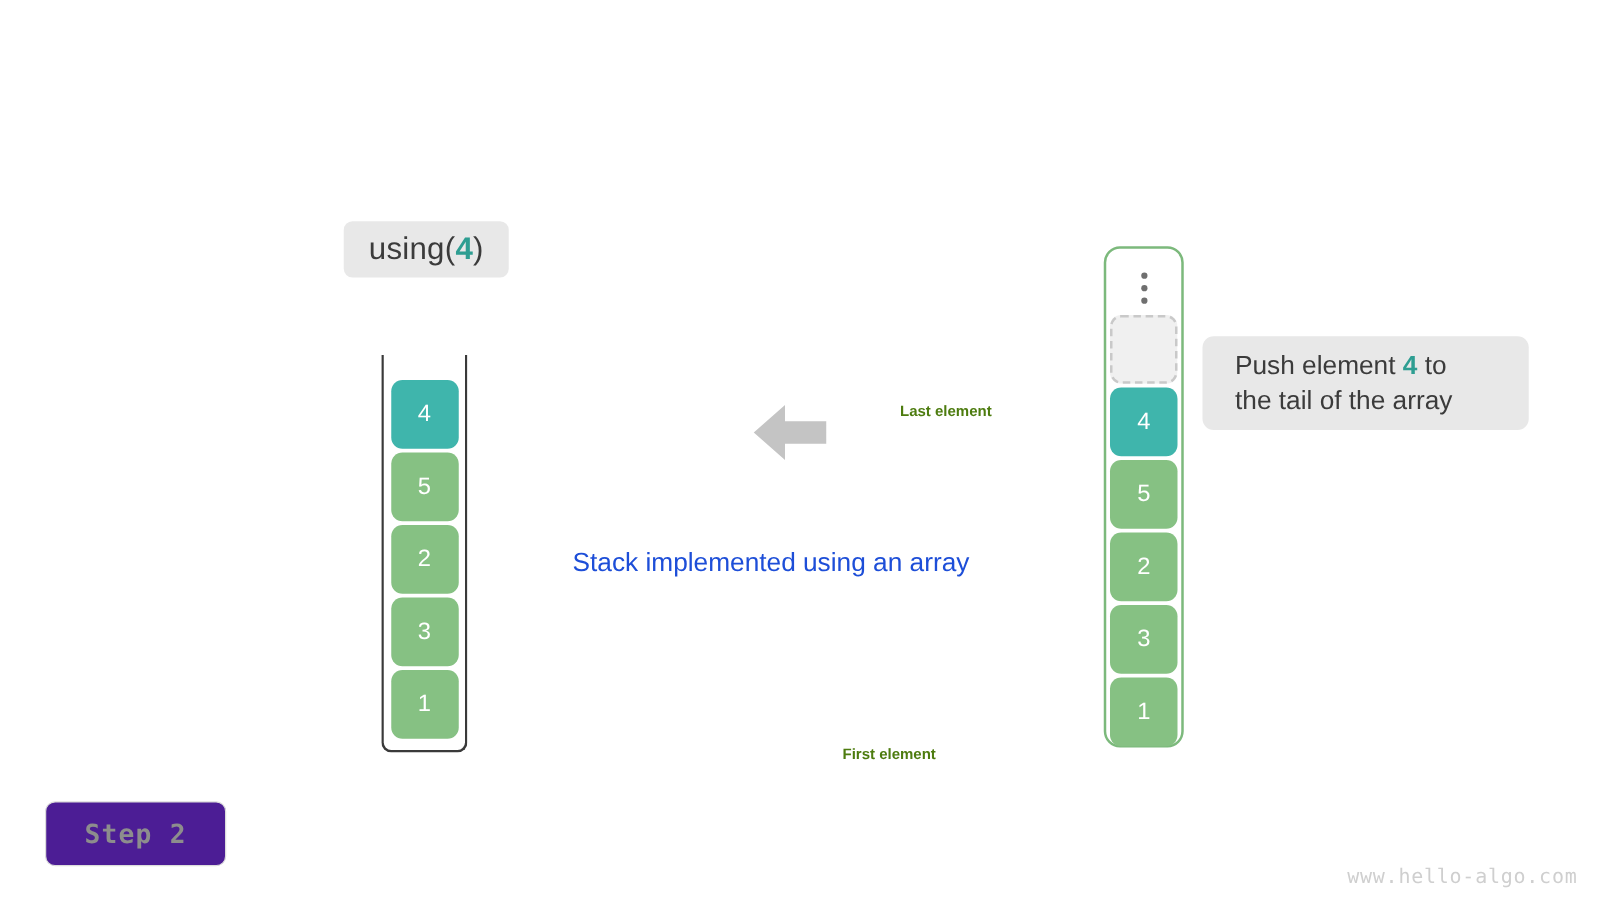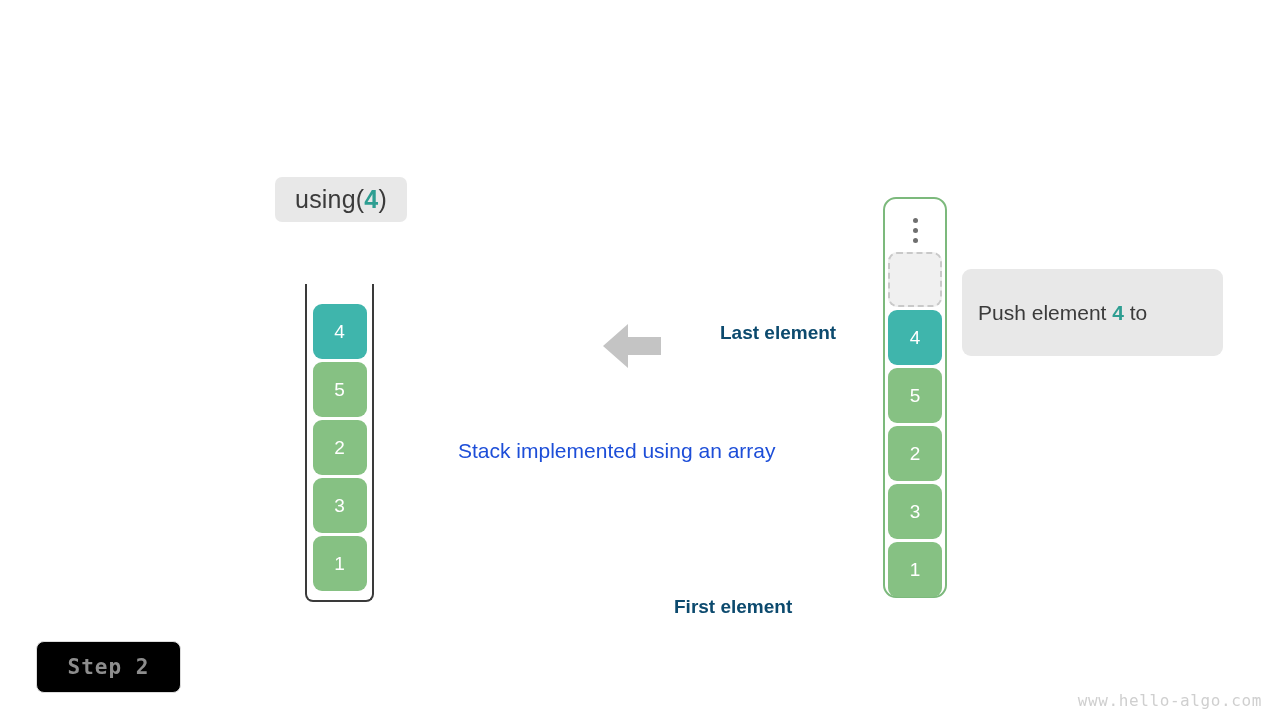--- a/index.html
+++ b/index.html
@@ -38,23 +38,23 @@
   }
   #push-label .accent {
     color: #2e9e92;
     font-weight: 700;
   }
 
   #callout-box {
     left: 962px;
     top: 269px;
     width: 261px;
-    height: 87px;
+    height: 75px;
     border-radius: 9px;
-    padding: 0 28px 0 16px;
+    padding: 0 28px 0 26px;
     text-align: left;
     justify-content: flex-start;
   }
   #callout-text {
     font-size: 21px;
     line-height: 28px;
     color: #3b3b3b;
   }
   #callout-text .accent {
     color: #2e9e92;
@@ -135,23 +135,23 @@
     display: block;
     width: 5px;
     height: 5px;
     border-radius: 50%;
     background: #6f6f6f;
   }
 
   
   .bold-note {
     position: absolute;
-    font-size: 19px;
-    font-weight: 700;
-    color: #0c4a6e;
+    font-size: 12px;
+    font-weight: 700;
+    color: #4d7c0f;
     white-space: nowrap;
   }
   #last-element-note { left: 720px; top: 322px; }
   #first-element-note { left: 674px; top: 556px; margin-top: 40px; }
 
   #center-caption {
     position: absolute;
     left: 458px;
     top: 439px;
     font-size: 21px;
@@ -170,21 +170,21 @@
 
   
   #step-badge {
     position: absolute;
     left: 36px;
     top: 641px;
     width: 145px;
     height: 52px;
     border: 1px solid #dcdcdc;
     border-radius: 8px;
-    background: #000000;
+    background: #4c1d95;
     display: flex;
     align-items: center;
     justify-content: center;
     box-sizing: border-box;
     font-family: "DejaVu Sans Mono", monospace;
     font-size: 21px;
     font-weight: 700;
     letter-spacing: 1px;
     color: #8d8d8d;
   }
@@ -257,17 +257,18 @@
       <span>3</span>
     </div>
   <div class="cell green">
       <span>1</span>
     </div>
 </div>
 
 <div class="chip" id="callout-box">
   <div id="callout-text">
     <span>Push element </span><span class="accent">4</span><span> to</span><br>
+    <span>the tail of the array</span>
   </div>
 </div>
 
 <div id="step-badge">Step 2</div>
 <div id="watermark">www.hello-algo.com</div>
 
 </body></html>

